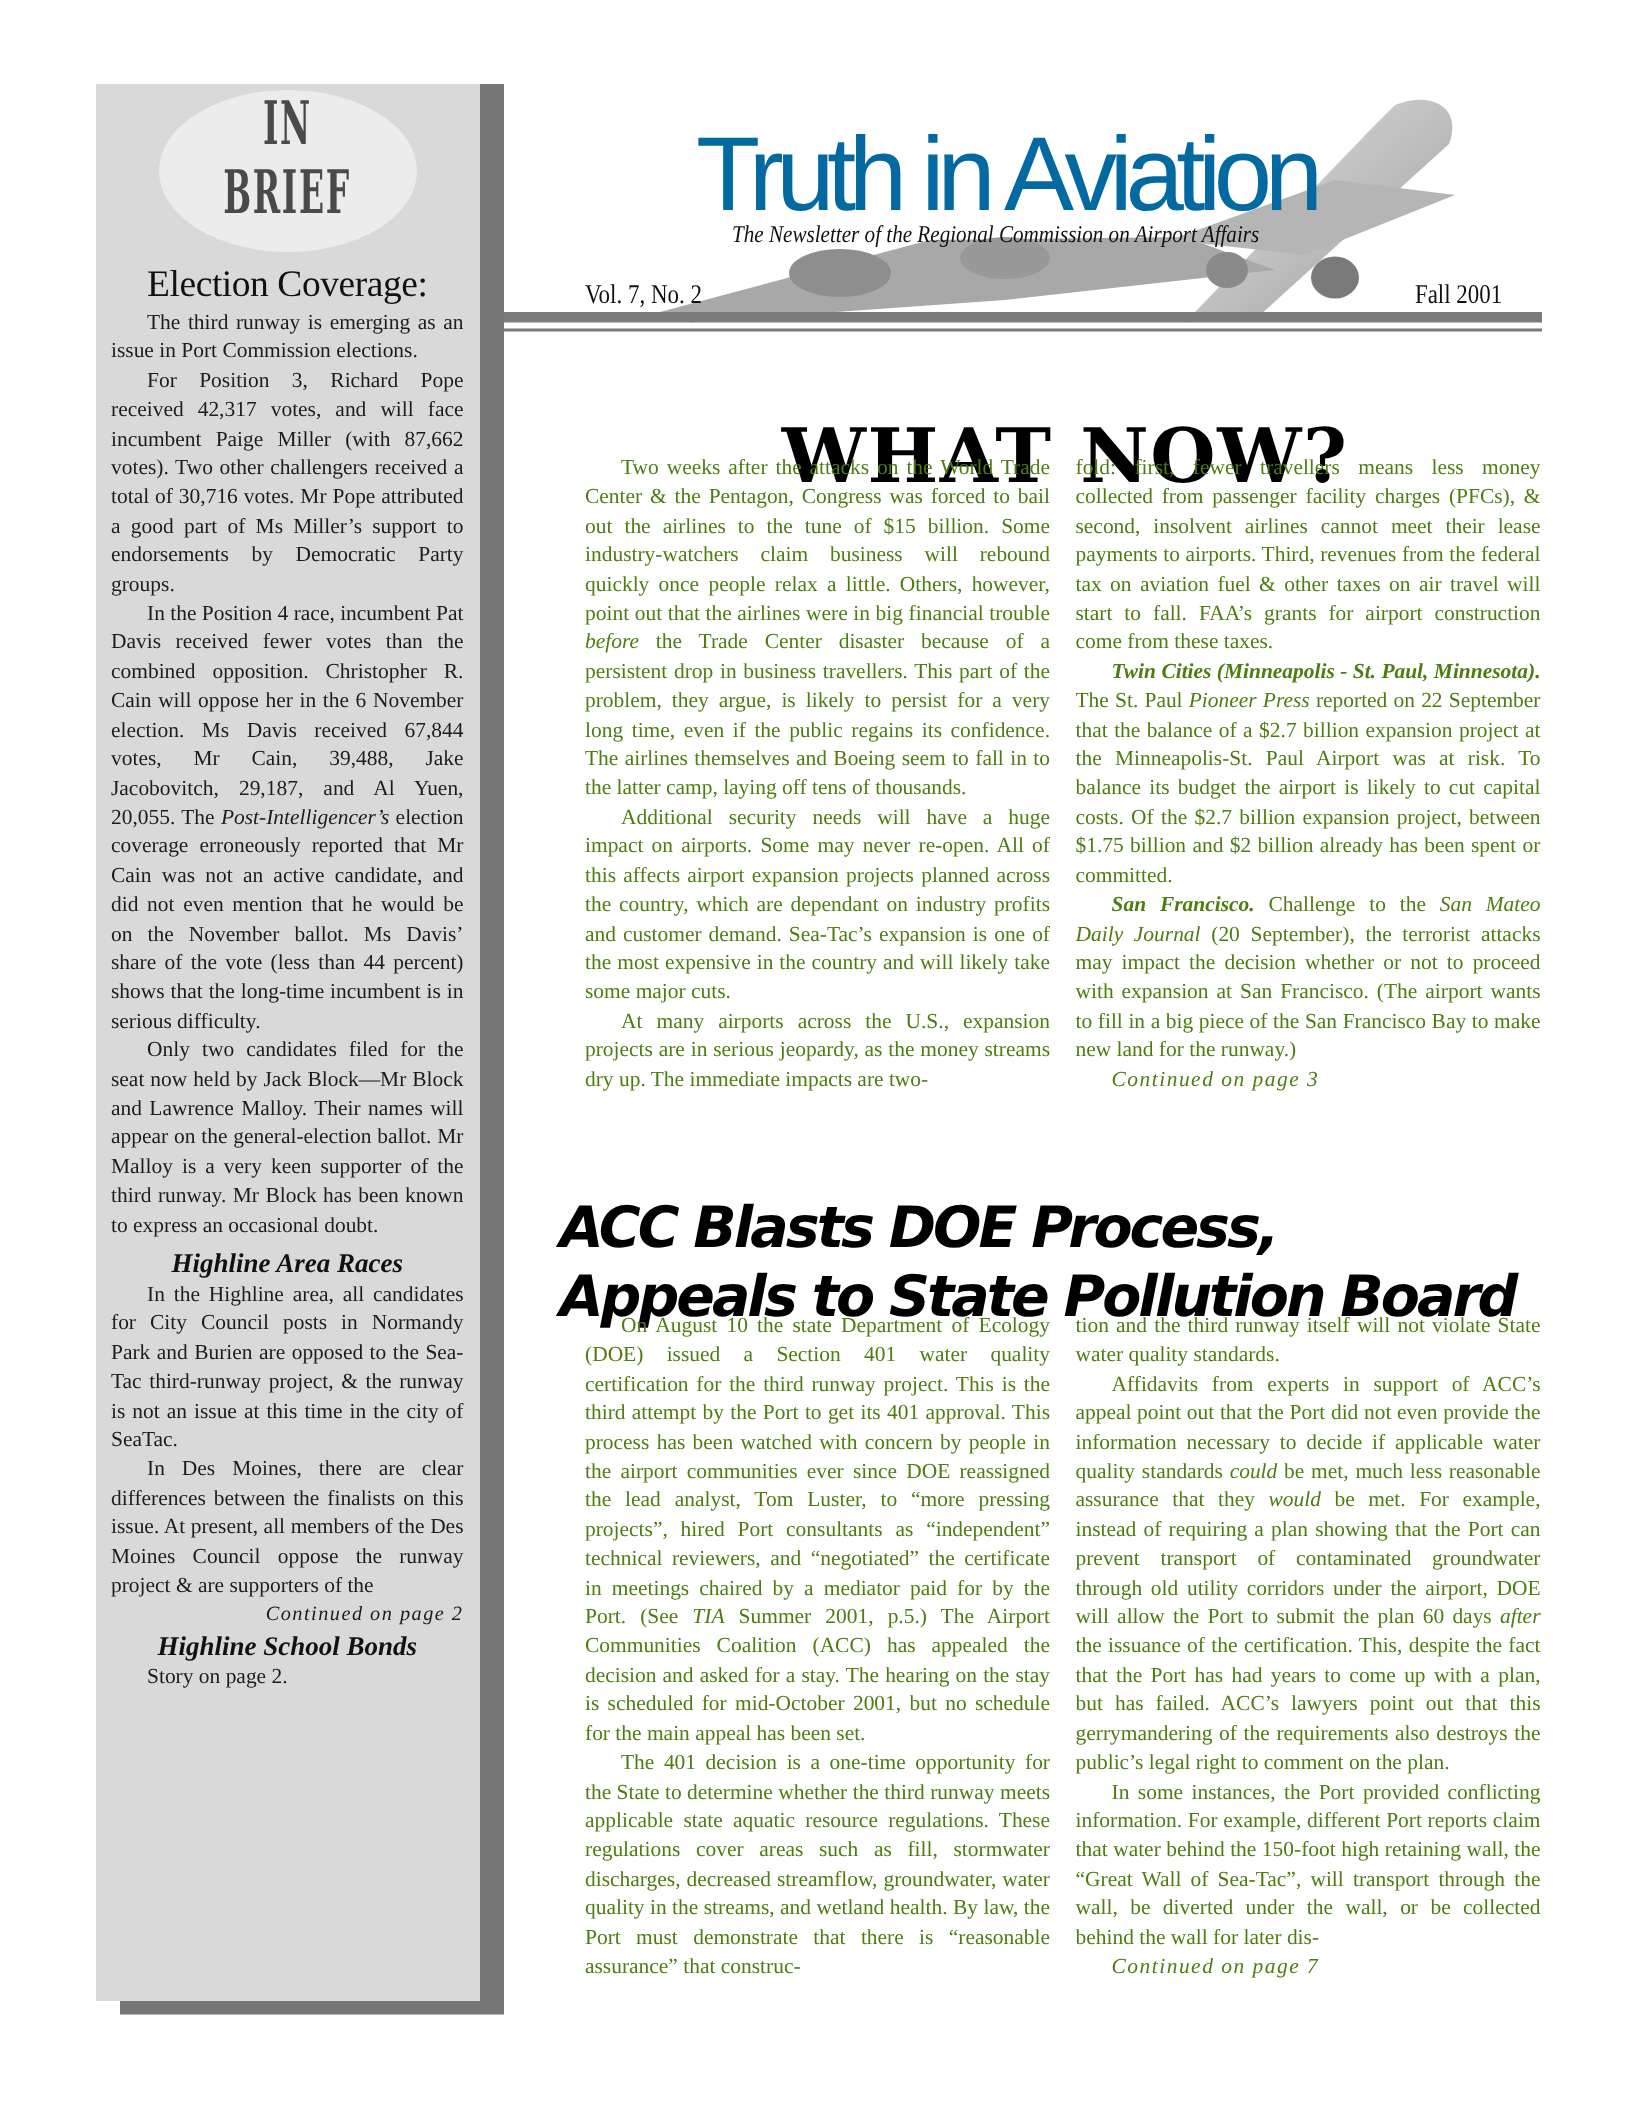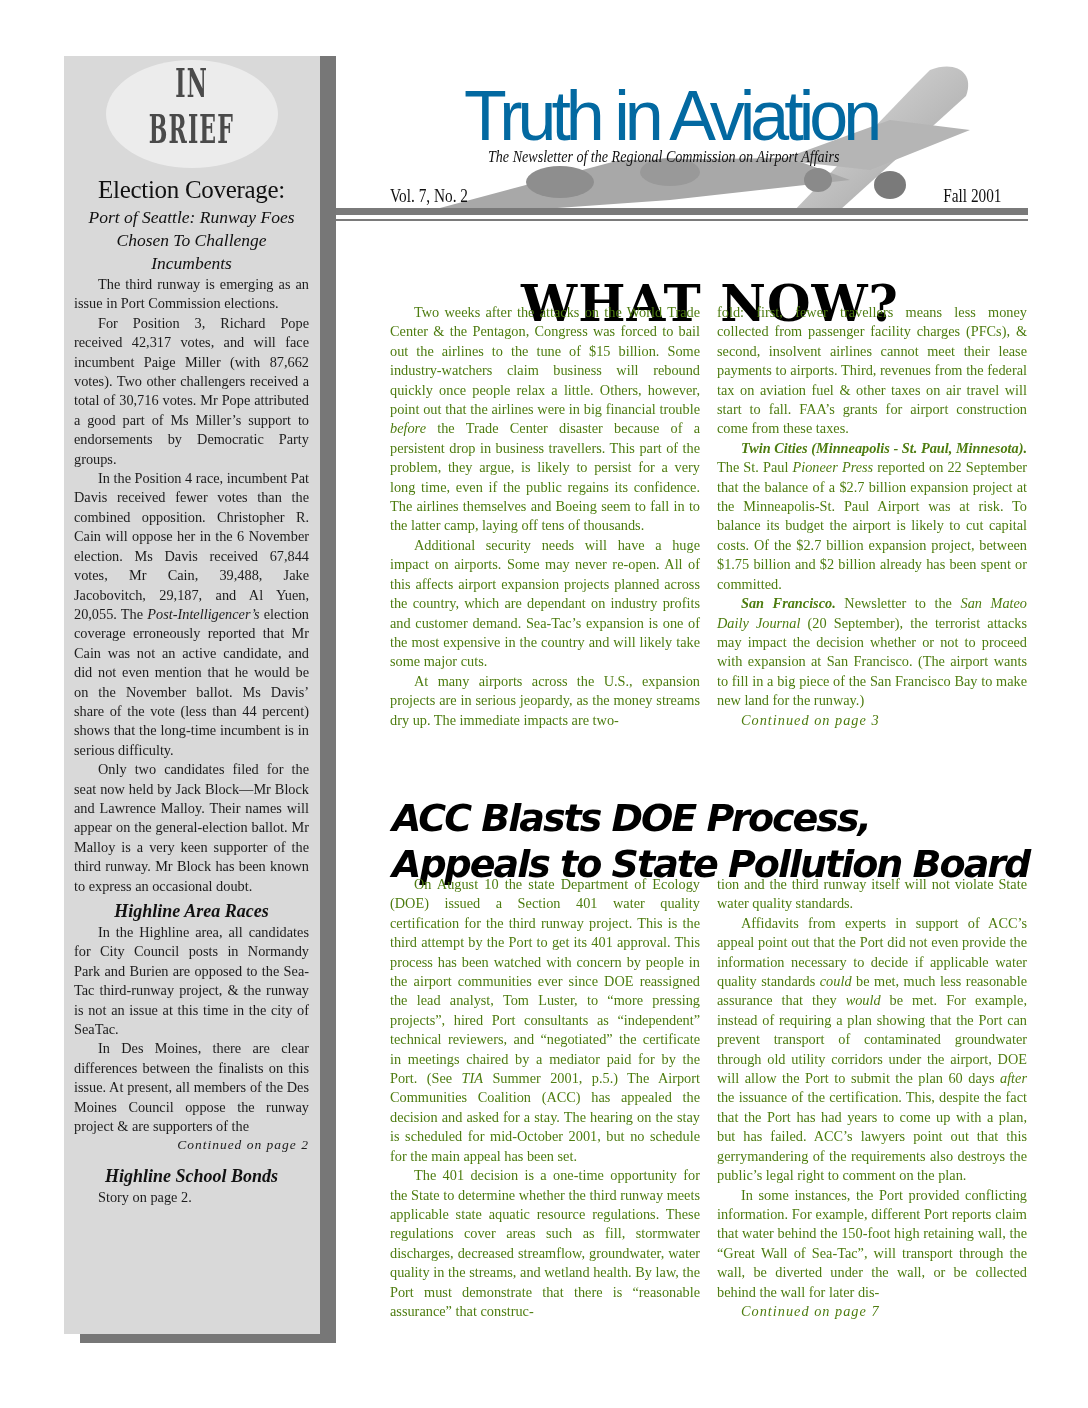--- a/index.html
+++ b/index.html
@@ -62,47 +62,46 @@
     position: absolute; left: 390px; top: 240px; width: 640px; text-align: center;
     font-family: "DejaVu Serif", serif; font-weight: bold; font-size: 50px; letter-spacing: 1px;
     line-height: 60px; color: #000;
   }
   .col { position: absolute; width: 310px; }
   .col p {
     font-size: 14.3px; line-height: 19.4px; text-align: justify; margin: 0; text-indent: 24px; color:#4d7c0f;
   }
   .col p.first-cont { text-indent: 0; }
   .headline-acc {
-    position: absolute; left: 392px; top: 770px; width: 650px;
+    position: absolute; left: 373px; top: 770px; width: 650px;
     font-family: "DejaVu Sans", sans-serif; font-weight: bold; font-style: italic;
     font-size: 38px; line-height: 46px; letter-spacing: -2px; color: #000;
   }
   em { font-style: italic; }
   b.it { font-weight: bold; font-style: italic; }
 </style>
 </head>
 <body>
 
 <div class="sidebar-shadow"></div>
 <aside class="sidebar">
   <div class="brief-oval">
     <span>IN</span>
     <span>BRIEF</span>
   </div>
   <h2 class="sb-title">Election Coverage:</h2>
-  <p class="sb-subhead">Port of Seattle: Runway Foes Chosen To Challenge Incumbents</p>
   <p class="sb-p">The third runway is emerging as an issue in Port Commission elections.</p>
   <p class="sb-p">For Position 3, Richard Pope received 42,317 votes, and will face incumbent Paige Miller (with 87,662 votes). Two other challengers received a total of 30,716 votes.  Mr Pope attributed a good part of Ms Miller’s support to endorsements by Democratic Party groups.</p>
   <p class="sb-p"><span>In the Position 4 race, incumbent Pat Davis received fewer votes than the combined opposition.  Christopher R. Cain will oppose her in the 6 November election.  Ms Davis received 67,844 votes, Mr Cain, 39,488, Jake Jacobovitch, 29,187, and Al Yuen, 20,055.  The </span><em>Post-Intelligencer’s</em><span> election coverage erroneously reported that Mr Cain was not an active candidate, and did not even mention that he would be on the November ballot. Ms Davis’ share of the vote (less than 44 percent) shows that the long-time incumbent is in serious difficulty.</span></p>
   <p class="sb-p">Only two candidates filed for the seat now held by Jack Block—Mr Block and Lawrence Malloy.  Their names will appear on the general-election ballot.  Mr Malloy is a very keen supporter of the third runway.  Mr Block has been known to express an occasional doubt.</p>
   <p class="sb-subhead bold">Highline Area Races</p>
   <p class="sb-p">In the Highline area, all candidates for City Council posts in Normandy Park and Burien are opposed to the Sea-Tac third-runway project, &amp; the runway is not an issue at this time in the city of SeaTac.</p>
   <p class="sb-p">In Des Moines, there are clear differences between the finalists on this issue. At present, all members of the Des Moines Council oppose the runway project &amp; are supporters of the</p>
   <p class="continued">Continued on page 2</p>
-  <p class="sb-subhead bold" style="margin-top:12px">Highline School Bonds</p>
+  <p class="sb-subhead bold" style="margin-top:2px">Highline School Bonds</p>
   <p class="sb-p">Story on page 2.</p>
 </aside>
 
 <header class="masthead">
   <svg class="plane" viewBox="0 0 660 160">
     <defs>
       <linearGradient id="pg" x1="0" y1="0" x2="1" y2="1">
         <stop offset="0" stop-color="#e4e4e4"></stop>
         <stop offset="0.6" stop-color="#b9b9b9"></stop>
         <stop offset="1" stop-color="#8c8c8c"></stop>
@@ -131,21 +130,21 @@
 
 <div class="col" style="left:390px; top:303px;">
   <p><span>Two weeks after the attacks on the World Trade Center &amp; the Pentagon, Congress was forced to bail out the airlines to the tune of $15 billion. Some industry-watchers claim business will rebound quickly once people relax a little. Others, however, point out that the airlines were in big financial trouble </span><em>before</em><span> the Trade Center disaster because of a persistent drop in business travellers. This part of the problem, they argue, is likely to persist for a very long time, even if the public regains its confidence. The airlines themselves and Boeing seem to fall in to the latter camp, laying off tens of thousands.</span></p>
   <p>Additional security needs will have a huge impact on airports. Some may never re-open. All of this affects airport expansion projects planned across the country, which are dependant on industry profits and customer demand. Sea-Tac’s expansion is one of the most expensive in the country and will likely take some major cuts.</p>
   <p>At many airports across the U.S., expansion projects are in serious jeopardy, as the money streams dry up. The immediate impacts are two-</p>
 </div>
 
 <div class="col" style="left:717px; top:303px;">
   <p class="first-cont">fold: first, fewer travellers means less money collected from passenger facility charges (PFCs), &amp; second, insolvent airlines cannot meet their lease payments to airports. Third, revenues from the federal tax on aviation fuel &amp; other taxes on air travel will start to fall. FAA’s grants for airport construction come from these taxes.</p>
   <p><b class="it">Twin Cities (Minneapolis - St. Paul, Minnesota).</b><span> The St. Paul </span><em>Pioneer Press</em><span> reported on 22 September that the balance of a $2.7 billion expansion project at the Minneapolis-St. Paul Airport was at risk. To balance its budget the airport is likely to cut capital costs.  Of the $2.7 billion expansion project, between $1.75 billion and $2 billion already has been spent or committed.</span></p>
-  <p><b class="it">San Francisco.</b><span>  Newsletter to the </span><em>San Mateo Daily Journal</em><span> (20 September), the terrorist attacks may impact the decision whether or not to proceed with expansion at San Francisco.  (The airport wants to fill in a big piece of the San Francisco Bay to make new land for the runway.)</span></p>
+  <p><b class="it">San Francisco.</b><span>  Challenge to the </span><em>San Mateo Daily Journal</em><span> (20 September), the terrorist attacks may impact the decision whether or not to proceed with expansion at San Francisco.  (The airport wants to fill in a big piece of the San Francisco Bay to make new land for the runway.)</span></p>
   <p class="continued">Continued on page 3</p>
 </div>
 
 <h1 class="headline-acc">
   <span>ACC Blasts DOE Process,</span><br>
   <span>Appeals to State Pollution Board</span>
 </h1>
 
 <div class="col" style="left:390px; top:875px;">
   <p><span>On August 10 the state Department of Ecology (DOE) issued a Section 401 water quality certification for the third runway project. This is the third attempt by the Port to get its 401 approval. This process has been watched with concern by people in the airport communities ever since DOE reassigned the lead analyst, Tom Luster, to “more pressing projects”, hired Port consultants as “independent” technical reviewers, and “negotiated” the certificate in meetings chaired by a mediator paid for by the Port. (See </span><em>TIA</em><span> Summer 2001, p.5.) The Airport Communities Coalition (ACC) has appealed the decision and asked for a stay. The hearing on the stay is scheduled for mid-October 2001, but no schedule for the main appeal has been set.</span></p>

